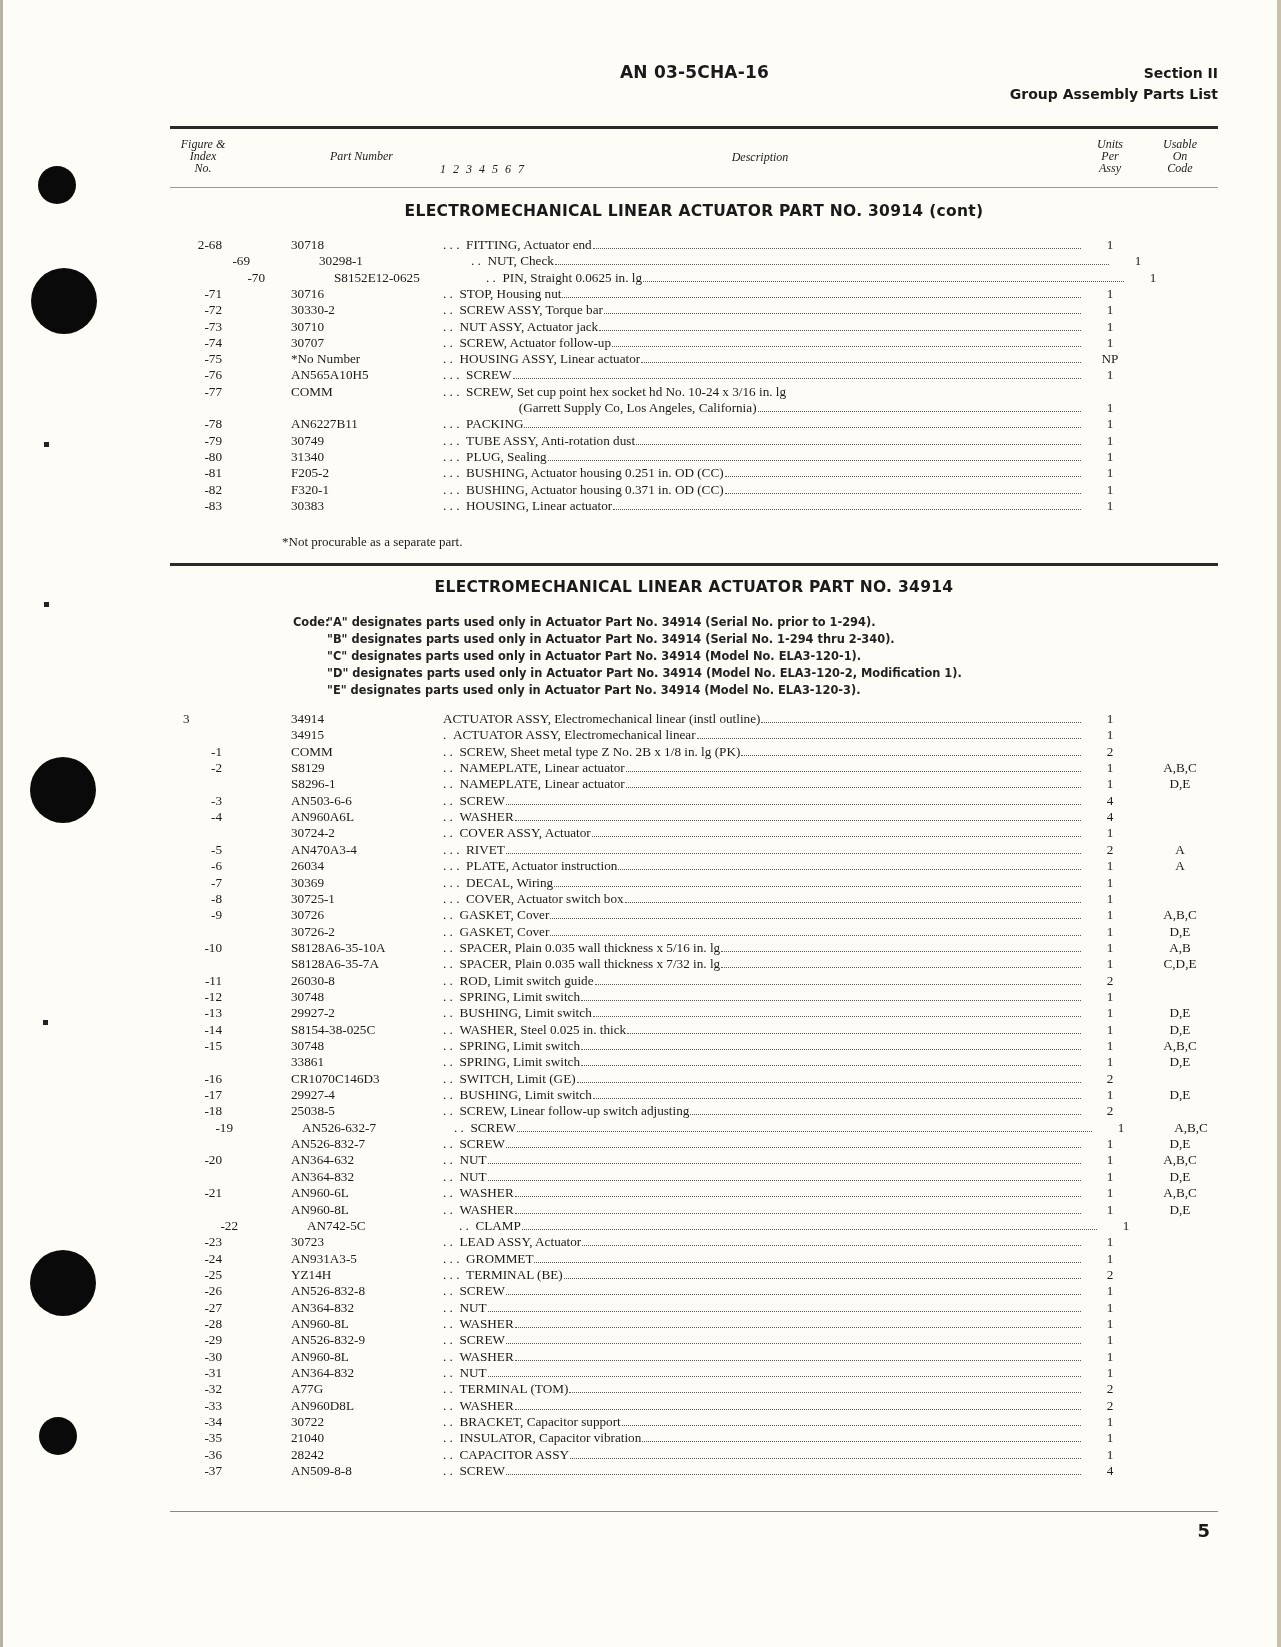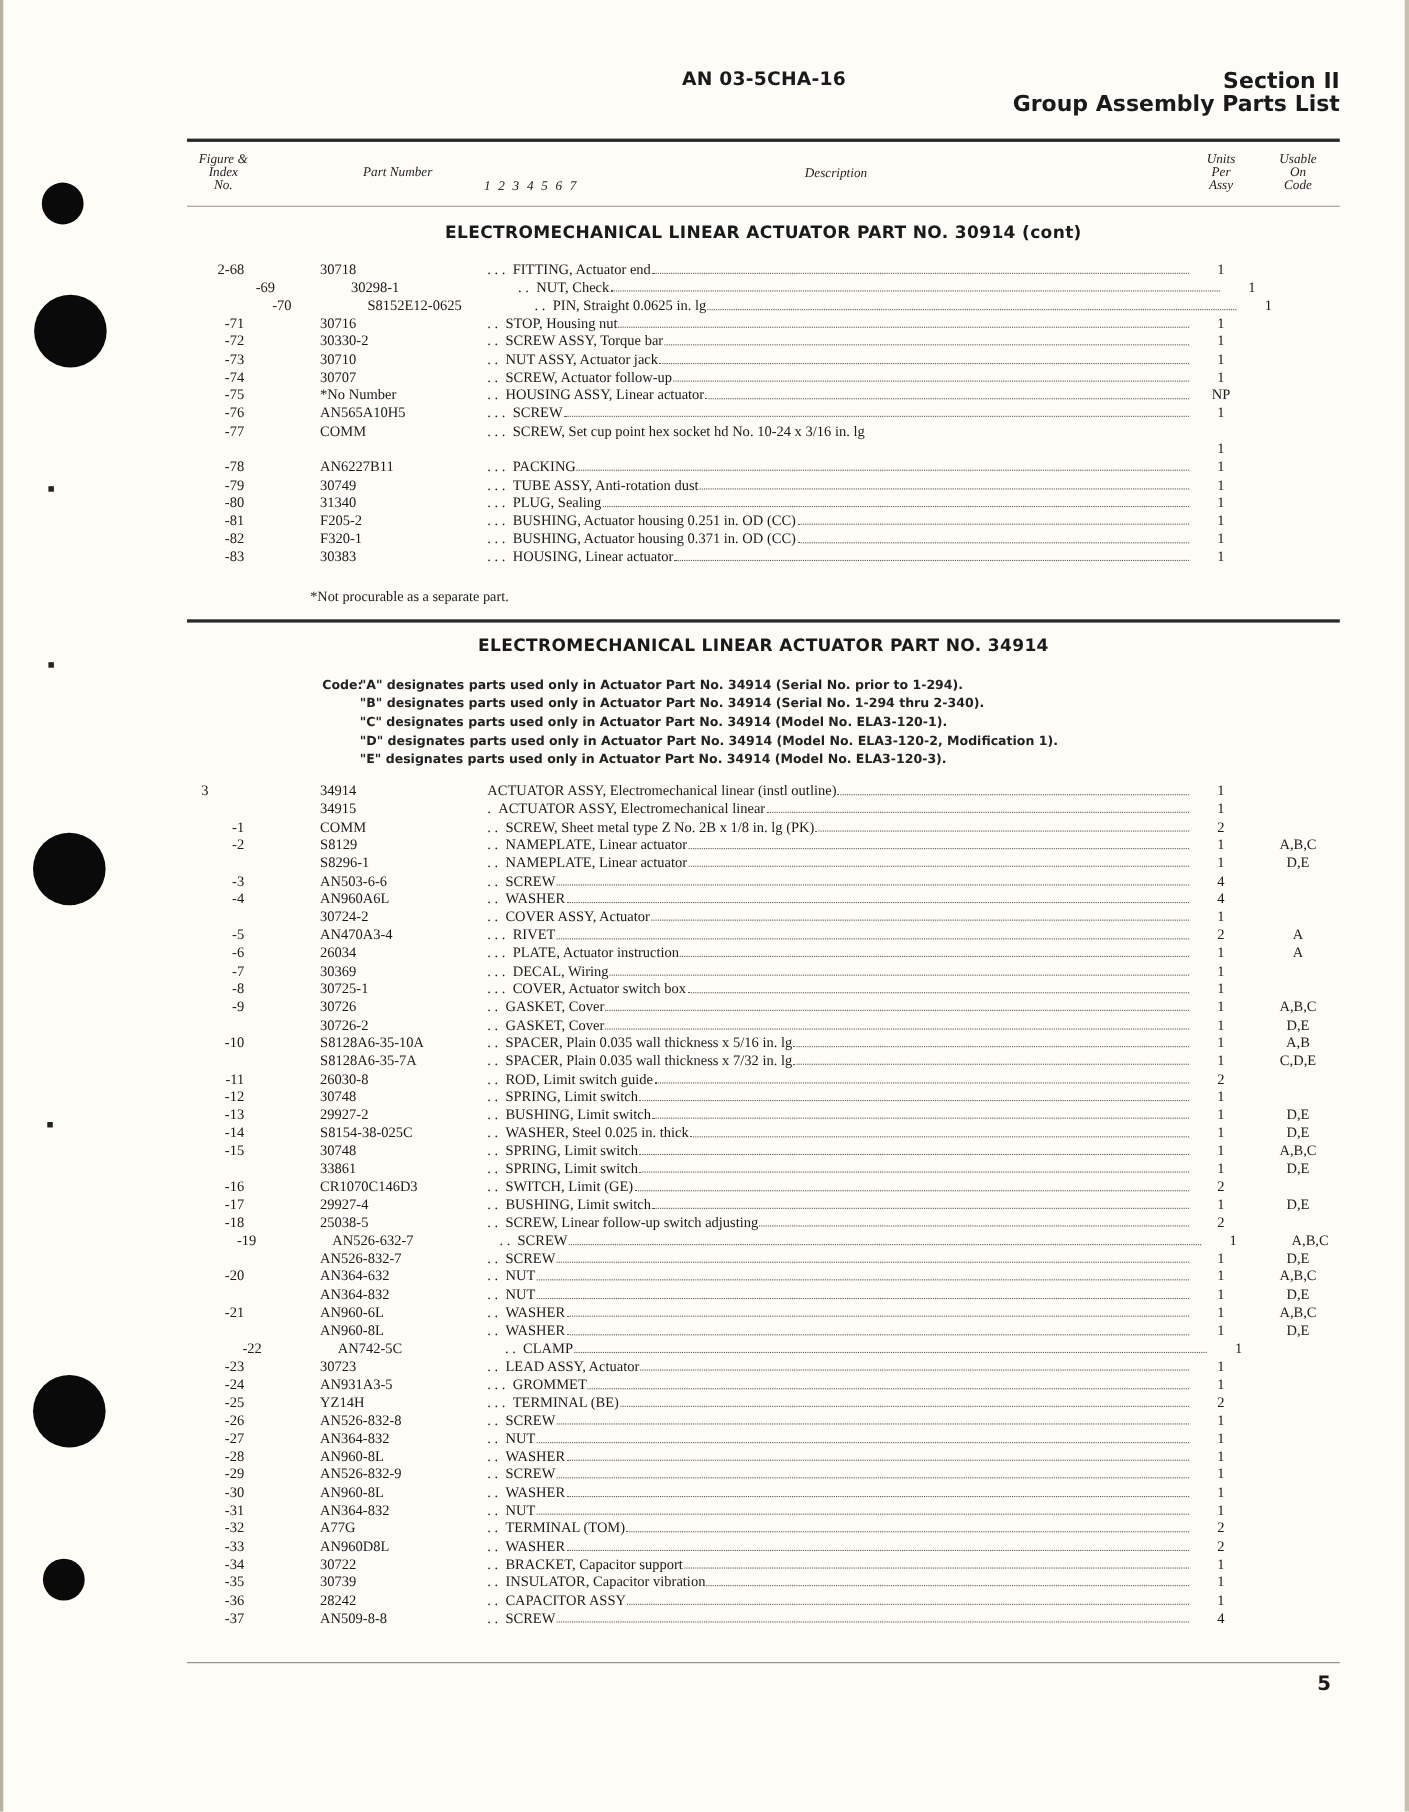--- a/index.html
+++ b/index.html
@@ -8,21 +8,21 @@
       background: #fdfcf7;
       font-family: "Liberation Serif", serif;
       color: #1a1a1a;
     }
     .edge-left { position: absolute; left: 0; top: 0; width: 3px; height: 1647px; background: #b8b2a4; }
     .edge-right { position: absolute; right: 0; top: 0; width: 4px; height: 1647px; background: #c8c0aa; }
     .hole { position: absolute; background: #0a0a0a; border-radius: 50%; }
     .tick { position: absolute; background: #222; }
 
     .hdr-doc { position: absolute; left: 620px; top: 62px; font-family: "DejaVu Sans", sans-serif; font-weight: bold; font-size: 17px; letter-spacing: 0.2px; }
-    .hdr-sec { position: absolute; right: 63px; top: 63px; text-align: right; font-family: "DejaVu Sans", sans-serif; font-weight: bold; font-size: 20px; line-height: 21px; }
+    .hdr-sec { position: absolute; right: 63px; top: 63px; text-align: right; font-family: "DejaVu Sans", sans-serif; font-weight: bold; font-size: 14px; line-height: 21px; }
 
     .rule-thick { position: absolute; left: 170px; width: 1048px; height: 3px; background: #2a2a2a; }
     .rule-thin { position: absolute; left: 170px; width: 1048px; height: 1px; background: #9a9a9a; }
 
     .colhdr { position: absolute; font-style: italic; font-size: 12px; line-height: 12px; text-align: center; color: #222; }
 
     .section-title { position: absolute; left: 170px; width: 1048px; text-align: center; font-family: "DejaVu Sans", sans-serif; font-weight: bold; font-size: 15.5px; letter-spacing: 0.3px; }
 
     .rows { position: absolute; left: 0; width: 1281px; }
     .row { position: absolute; left: 0; width: 1281px; height: 17px; font-size: 13.2px; line-height: 17px; }
@@ -197,20 +197,25 @@
         <span class="dots">. . .  </span>
         <span class="txt">SCREW, Set cup point hex socket hd No. 10-24 x 3/16 in. lg</span>
         <span class="leader"></span>
       </span>
       <span class="qty"></span>
       <span class="code"></span>
     </div>
     <div class="row" style="top: 163px;">
       <span class="idx"></span>
       <span class="pn"></span>
+      <span class="desc">
+        <span class="dots">                       </span>
+        <span class="txt">(Garrett Supply Co, Los Angeles, California)</span>
+        <span class="leader"></span>
+      </span>
       <span class="qty">1</span>
       <span class="code"></span>
     </div>
     <div class="row" style="top: 179.3px;">
       <span class="idx">-78</span>
       <span class="pn">AN6227B11</span>
       <span class="desc">
         <span class="dots">. . .  </span>
         <span class="txt">PACKING</span>
         <span class="leader"></span>
@@ -766,21 +771,21 @@
       <span class="desc">
         <span class="dots">. .  </span>
         <span class="txt">BRACKET, Capacitor support</span>
         <span class="leader"></span>
       </span>
       <span class="qty">1</span>
       <span class="code"></span>
     </div>
     <div class="row" style="top: 719.4px;">
       <span class="idx">-35</span>
-      <span class="pn">30739</span>
+      <span class="pn">21040</span>
       <span class="desc">
         <span class="dots">. .  </span>
         <span class="txt">INSULATOR, Capacitor vibration</span>
         <span class="leader"></span>
       </span>
       <span class="qty">1</span>
       <span class="code"></span>
     </div>
     <div class="row" style="top: 735.75px;">
       <span class="idx">-36</span>

